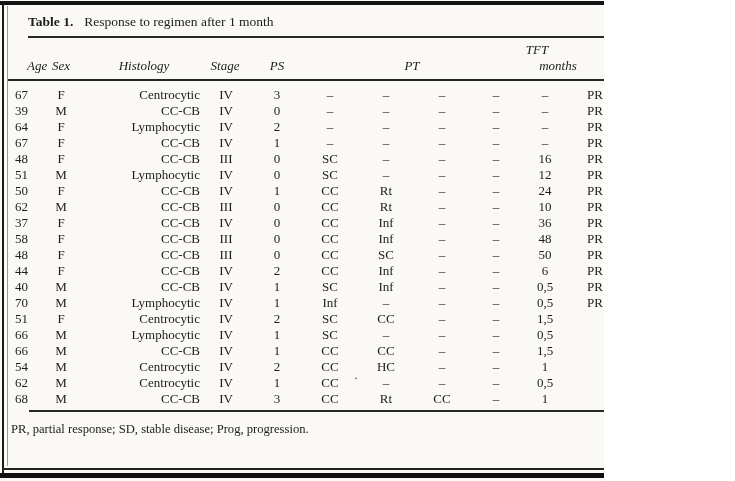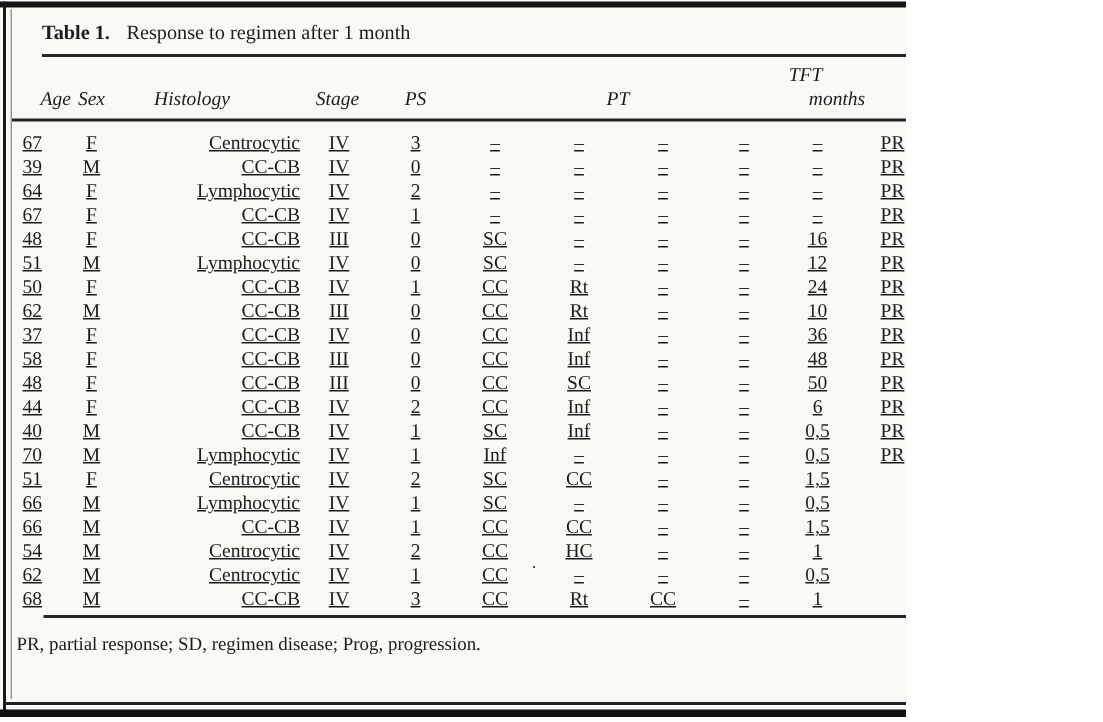--- a/index.html
+++ b/index.html
@@ -24,34 +24,34 @@
   .title-text  { margin-left:11px; }
   .rule { position:absolute; background:var(--rule); }
   .rule-title  { left:28px; top:36px;  width:685px; height:2px; }
   .rule-header { left:8px;  top:79px;  width:706px; height:2px; }
   .rule-footer { left:29px; top:410px; width:684px; height:1.5px; }
   
   .h { position:absolute; top:58px; font-style:italic; font-size:13px; white-space:nowrap; }
   .h-c { transform:translateX(-50%); }
   .h-age   { left:27px; }
   .h-sex   { left:61px; }
-  .h-hist  { left:128px;font-style:italic; }
+  .h-hist  { left:144px;font-style:italic; }
   .h-stage { left:225px; }
   .h-ps    { left:277px; }
   .h-pt    { left:412px; }
   .h-tft1  { left:537px; top:42px; }
   .h-tft2  { left:558px; }
   .h-resp  { left:679px; }
   
   .tbody {
     position:absolute; left:6px; top:87px; width:706px;
     display:grid;
     grid-template-columns:40px 30px 124px 52px 50px 56px 56px 56px 52px 46px 54px 46px 44px;
     grid-auto-rows:16px;
-    font-size:13px; line-height:15px;text-decoration:underline;
+    font-size:13px; line-height:15px;
   }
   .cell { display:block; text-align:center; white-space:nowrap; overflow:visible; }
   .c-age  { text-align:left; padding-left:9px; }
   .c-hist { text-align:right; padding-left:36px; }
   
   .footnote { position:absolute; left:11px; top:421px; width:702px; font-size:12.6px; line-height:16.3px; }
   .fn-first { padding-left:14px; }
   .fn-just  { text-align:justify; text-align-last:justify; }
   
   .artifact { position:absolute; font-size:12px; color:#333; }
@@ -346,17 +346,17 @@
       <span class="cell c-pt">–</span>
       <span class="cell c-tft">1</span>
       <span class="cell c-resp"></span>
       <span class="cell c-resp"></span>
       <span class="cell c-resp">Prog</span>
     </div>
 
   <div class="rule rule-footer"></div>
 
   <div class="footnote" id="footnote">
-      <div class="fn-line">PR, partial response; SD, regimen disease; Prog, progression.</div>
+      <div class="fn-line">PR, partial response; SD, stable disease; Prog, progression.</div>
     </div>
 
 <span class="artifact" style="left: 354px; top: 371px;">·</span>
   </div>
 
 </body></html>

